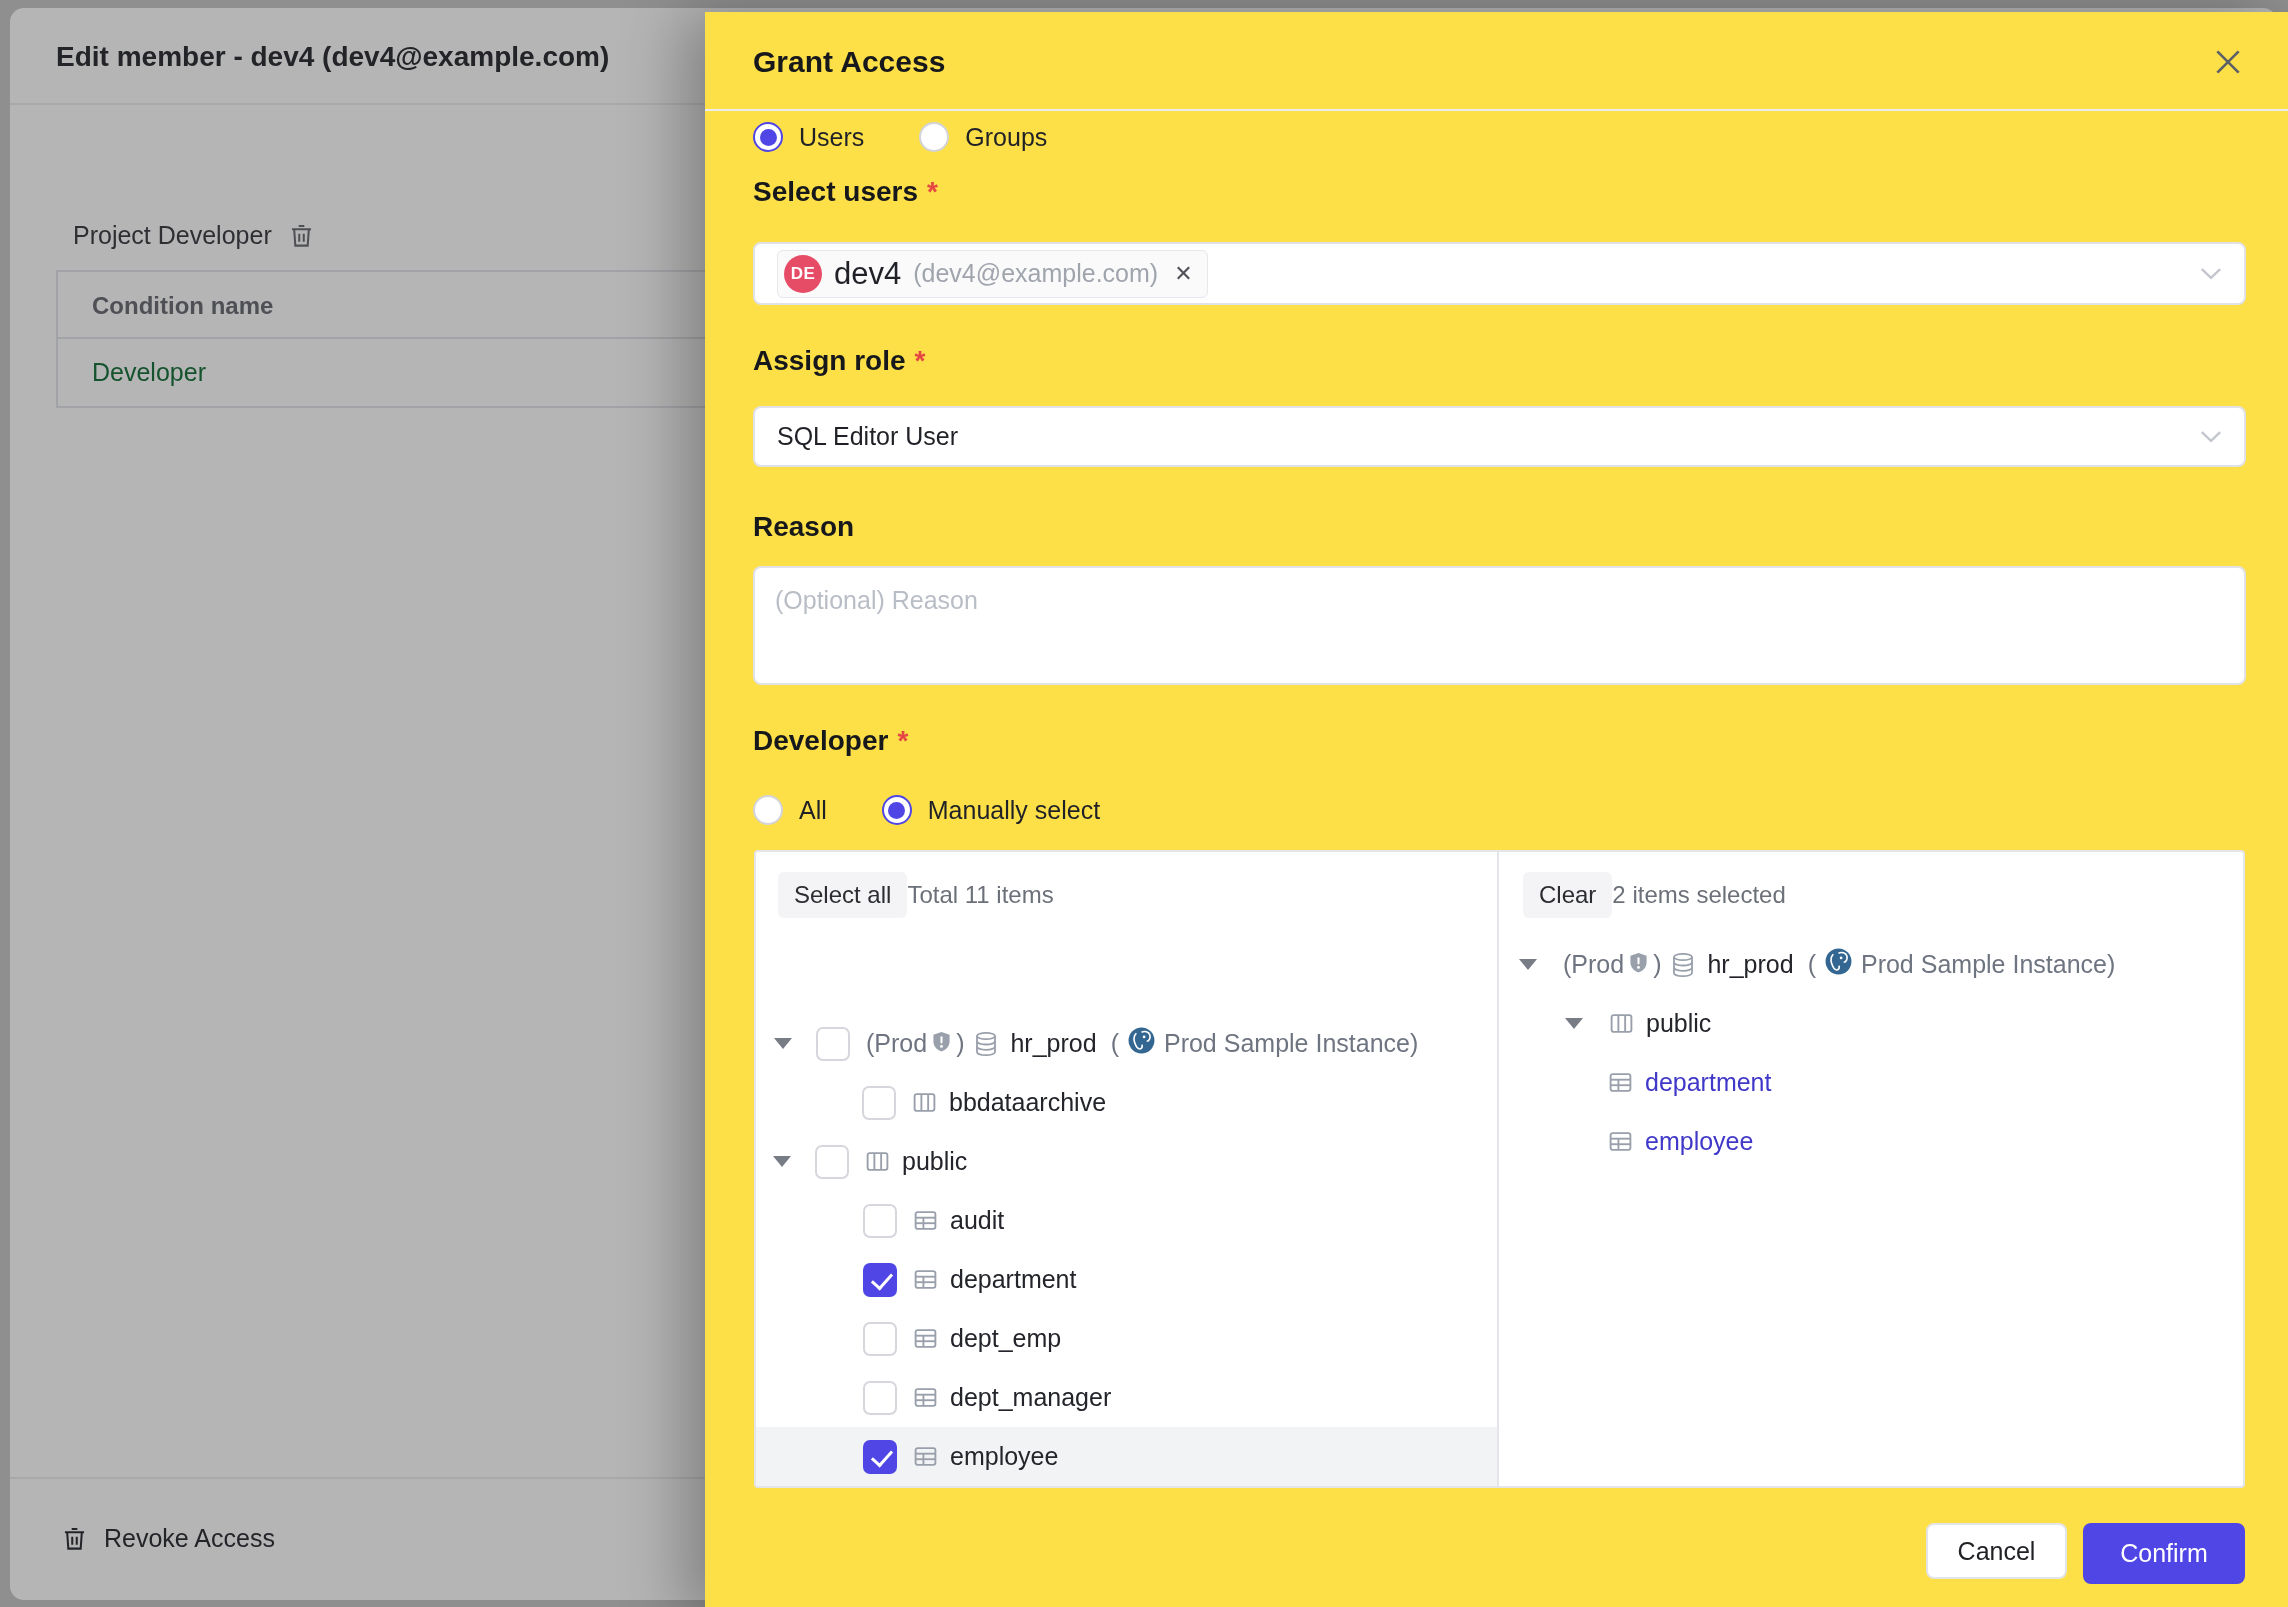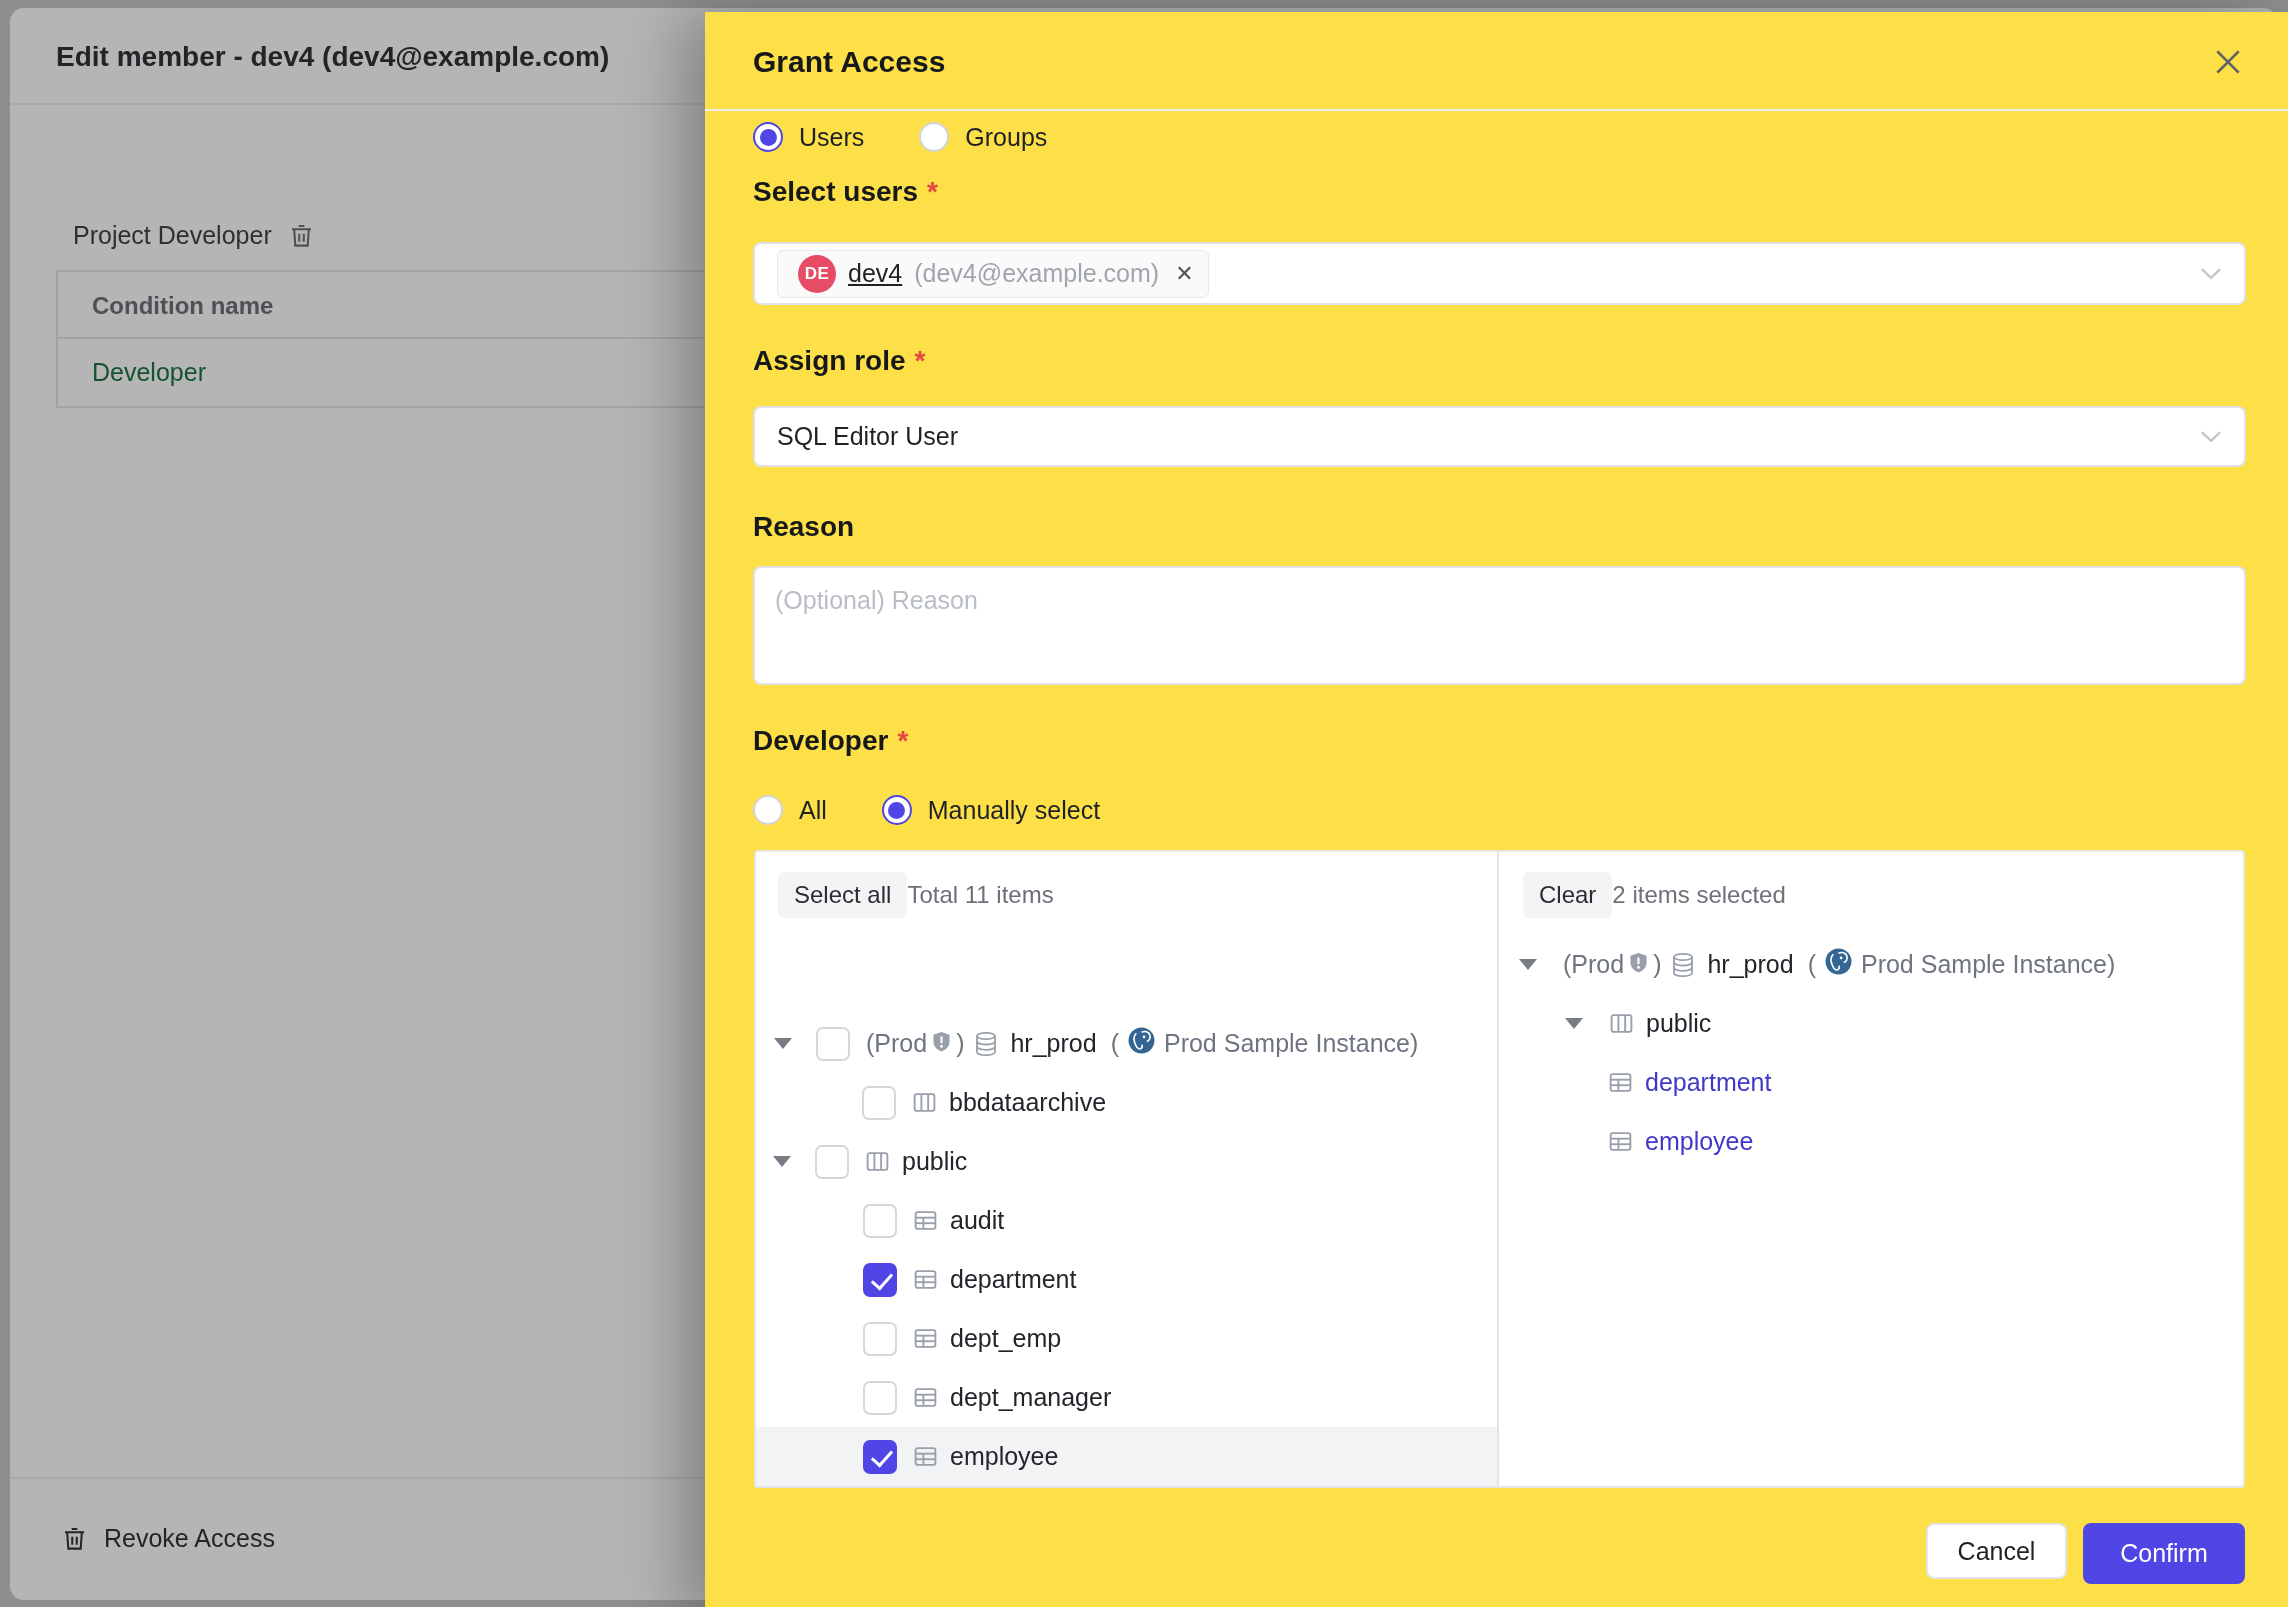--- a/index.html
+++ b/index.html
@@ -61,22 +61,22 @@
 
   .selbox { position:absolute; left:48px; width:1493px; background:#fff;
     border:2px solid #e1e2e8; border-radius:8px; display:flex; align-items:center;
     padding:0 22px; cursor:pointer; }
   .selbox .chev { margin-left:auto; display:inline-flex; }
 
   .chip { display:flex; align-items:center; height:48px; background:#fafafb;
     border:1.5px solid #e7e7ec; border-radius:6px; padding:0 14px 0 6px; gap:12px; }
   .avatar { width:38px; height:38px; border-radius:50%; background:#e74c66;
     color:#fff; font-size:17px; font-weight:700; display:flex; align-items:center;
-    justify-content:center; letter-spacing:0.5px;margin-left:14px; }
-  .chip-name { font-size:25px; color:#1f2126;text-decoration:underline; }
+    justify-content:center; letter-spacing:0.5px; }
+  .chip-name { font-size:31px; color:#1f2126; }
   .chip-mail { font-size:25px; color:#a0a4ad; }
   .chip-x { font-size:22px; color:#505258; margin-left:4px; cursor:pointer; }
 
   .rolebox-text { font-size:25px; color:#1f2126; }
 
   textarea.reason {
     position:absolute; left:48px; top:554px; width:1493px; height:119px;
     border:2px solid #e1e2e8; border-radius:8px; resize:none;
     font-family:"Liberation Sans", sans-serif; font-size:25px; color:#1f2126;
     padding:18px 20px; outline:none; }

